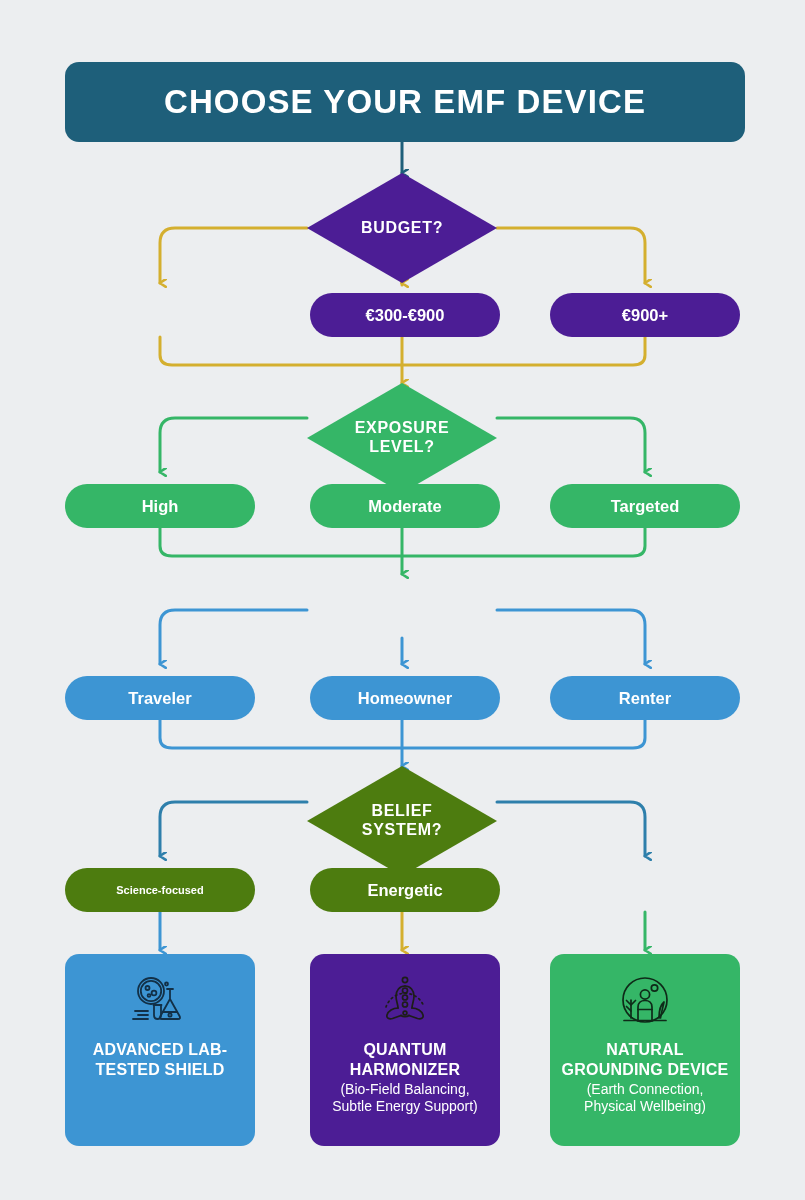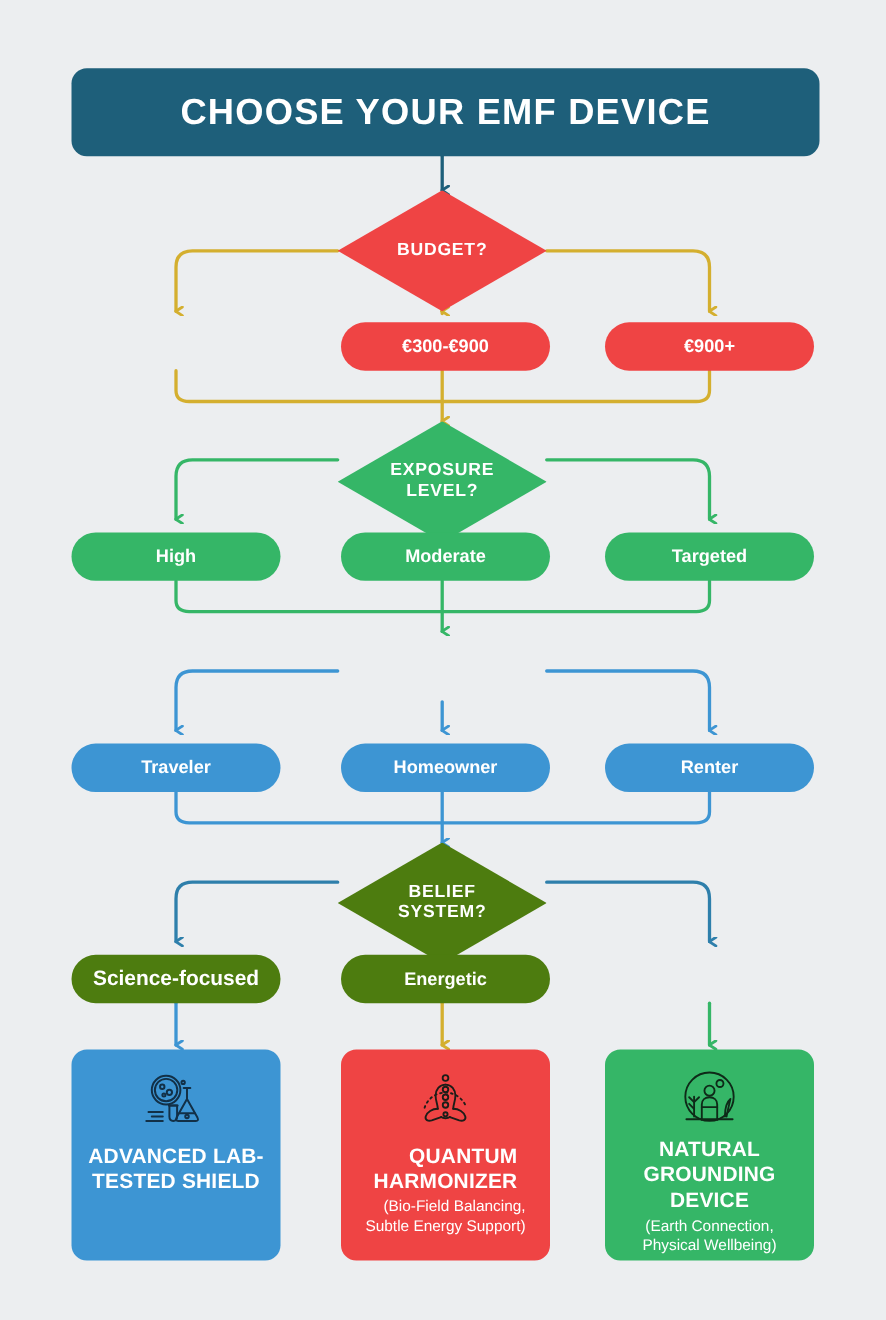--- a/index.html
+++ b/index.html
@@ -37,24 +37,24 @@
     text-align:center;line-height:1.1;
   }
   .pill.bold{font-weight:bold;}
 
   .card{
     width:190px;height:192px;border-radius:14px;
     flex-direction:column;align-items:center;justify-content:flex-start;
     padding:16px 8px 10px;text-align:center;color:#ffffff;
   }
   .card .icon{height:62px;display:flex;align-items:center;justify-content:center;margin-bottom:8px;}
-  .card .c-title{font-size:19px;font-weight:bold;line-height:1.22;letter-spacing:.2px;}
+  .card .c-title{font-size:16px;font-weight:bold;line-height:1.22;letter-spacing:.2px;}
   .card .c-sub{font-size:14px;font-weight:400;line-height:1.24;margin-top:2px;}
 
-  .lvl-gold{background:#ef4444;text-align:right;}
+  .lvl-gold{background:#4c1d95;}
   .lvl-green{background:#35b667;}
   .lvl-blue{background:#3d95d3;}
   .lvl-steel{background:#4d7c0f;}
 </style>
 </head>
 <body>
 
 <div id="stage">
 
   <svg id="wires" viewBox="0 0 805 1200">
@@ -154,21 +154,21 @@
     <span>Renter</span>
   </div>
 
   <div class="node diamond lvl-steel" style="left:307px;top:766px;">
     <span>
       <span>BELIEF</span><br>
       <span>SYSTEM?</span>
     </span>
   </div>
 
-  <div class="node pill lvl-steel bold" style="left:65px;top:868px;width:190px;font-size:19px;">
+  <div class="node pill lvl-steel bold" style="left:65px;top:868px;width:190px;font-size:11px;">
     <span>Science-focused</span>
   </div>
   <div class="node pill lvl-steel" style="left:310px;top:868px;width:190px;">
     <span>Energetic</span>
   </div>
 
   <div class="node card lvl-blue" style="left:65px;top:954px;">
     <div class="icon">
       <svg width="62" height="56" viewBox="0 0 62 56" fill="none" stroke="#123047" stroke-width="1.8" stroke-linecap="round" stroke-linejoin="round">
         <circle cx="22" cy="18" r="13"></circle>

